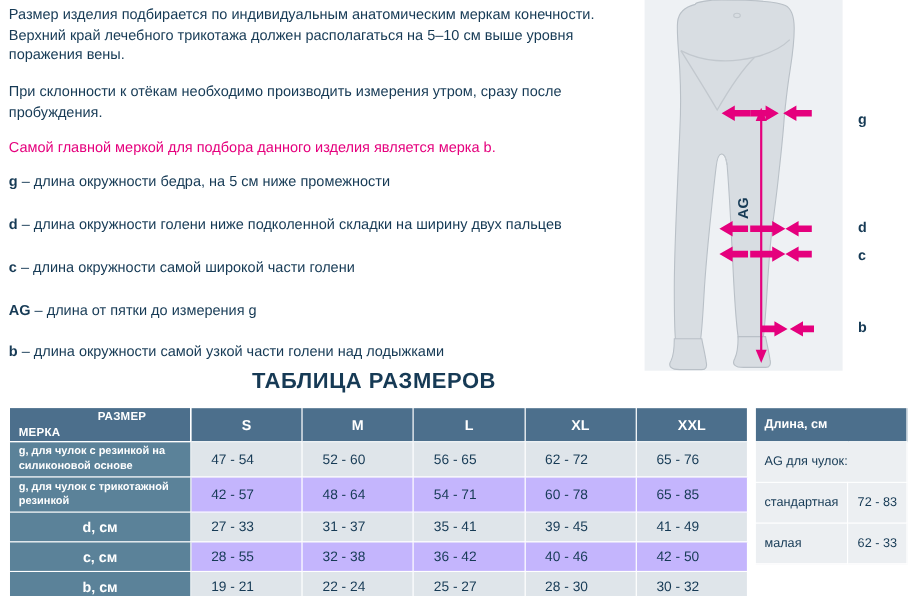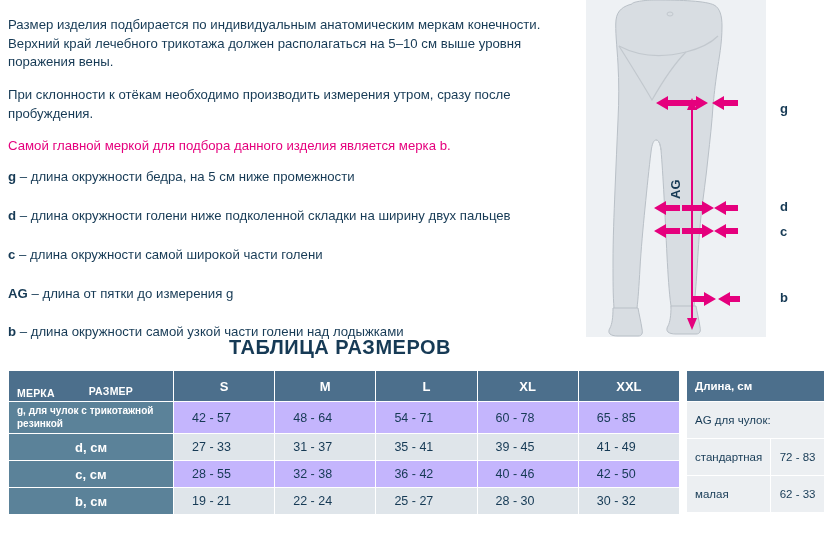--- a/index.html
+++ b/index.html
@@ -23,21 +23,20 @@
 
   
   .intro {
     position: absolute;
     left: 8px;
     top: 4px;
     width: 570px;
     font-size: 13.2px;
     line-height: 1.42;
     color: #163a55;
-    margin-top: 12px;
   }
   .intro p {
     margin: 0 0 13px 0;
   }
   .intro p.tight {
     margin-bottom: 14px;
   }
   .pink {
     color: #e5007d;
   }
@@ -119,21 +118,21 @@
   .corner {
     background: #4c6f8c;
     color: #ffffff;
     width: 148px;
     position: relative;
     height: 30px;
   }
   .corner .r {
     position: absolute;
     right: 40px;
-    top: 14px;
+    top: 2px;
     font-size: 10.5px;
     font-weight: bold;
     letter-spacing: .2px;
   }
   .corner .m {
     position: absolute;
     left: 8px;
     bottom: 2px;
     font-size: 10.5px;
     font-weight: bold;
@@ -322,20 +321,28 @@
         <span class="r">РАЗМЕР</span>
         <span class="m">МЕРКА</span>
       </td>
       <td class="hdr">S</td>
       <td class="hdr">M</td>
       <td class="hdr">L</td>
       <td class="hdr">XL</td>
       <td class="hdr">XXL</td>
     </tr>
 
+    <tr>
+      <td class="rowlabel small">g, для чулок с  резинкой на силиконовой основе</td>
+      <td class="cell pad">47 - 54</td>
+      <td class="cell pad">52 - 60</td>
+      <td class="cell pad">56 - 65</td>
+      <td class="cell pad">62 - 72</td>
+      <td class="cell pad">65 - 76</td>
+    </tr>
 
     <tr>
       <td class="rowlabel small">g, для чулок с трикотажной резинкой</td>
       <td class="cell pad alt">42 - 57</td>
       <td class="cell pad alt">48 - 64</td>
       <td class="cell pad alt">54 - 71</td>
       <td class="cell pad alt">60 - 78</td>
       <td class="cell pad alt">65 - 85</td>
     </tr>
 

